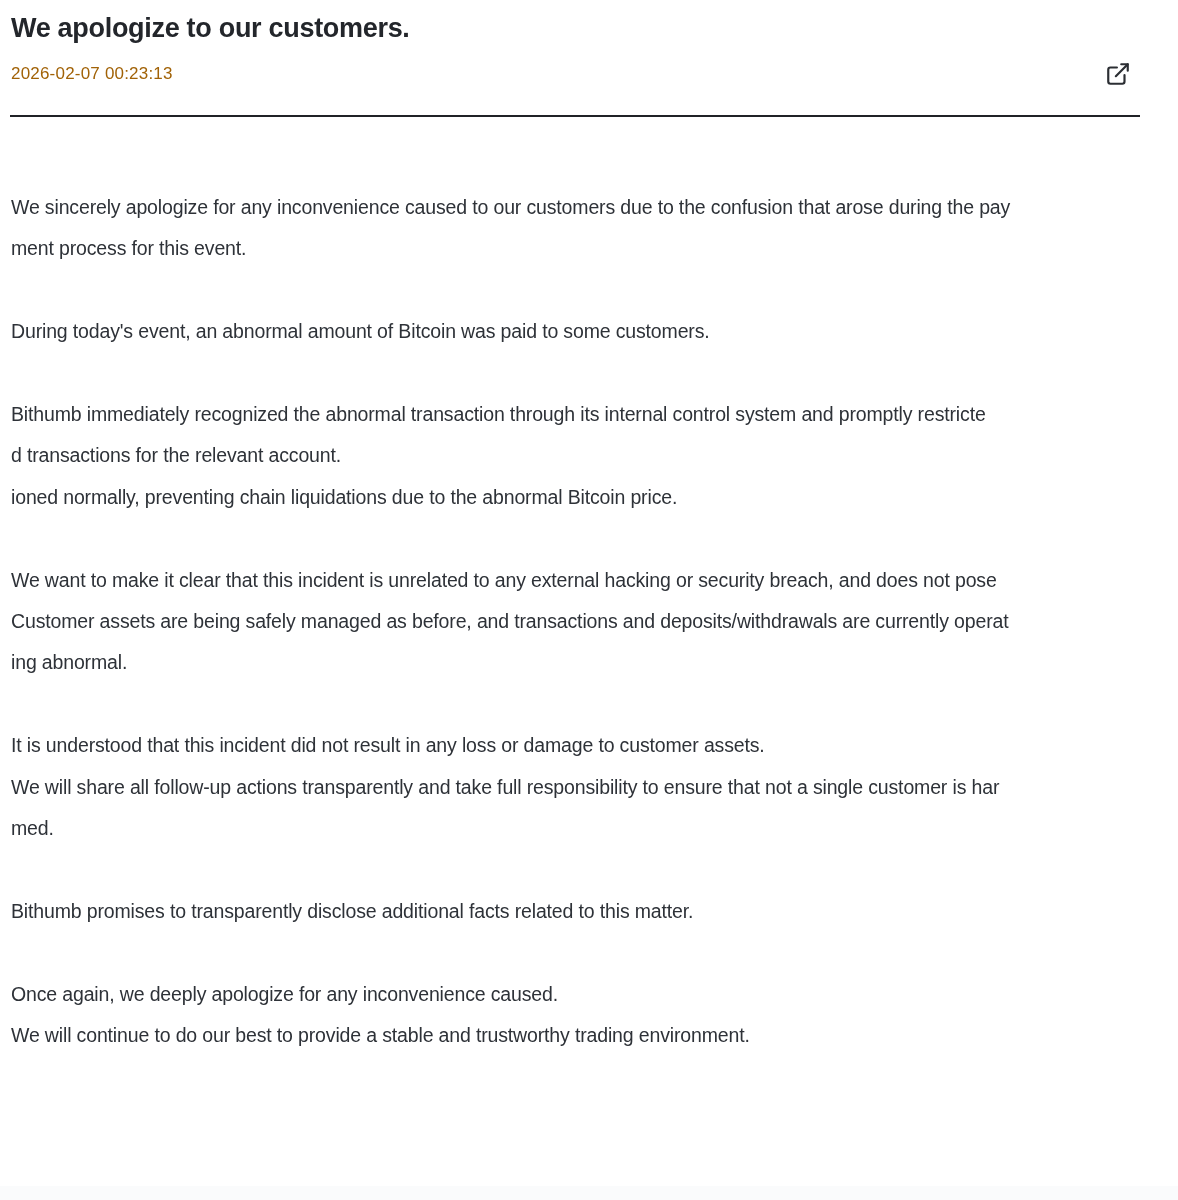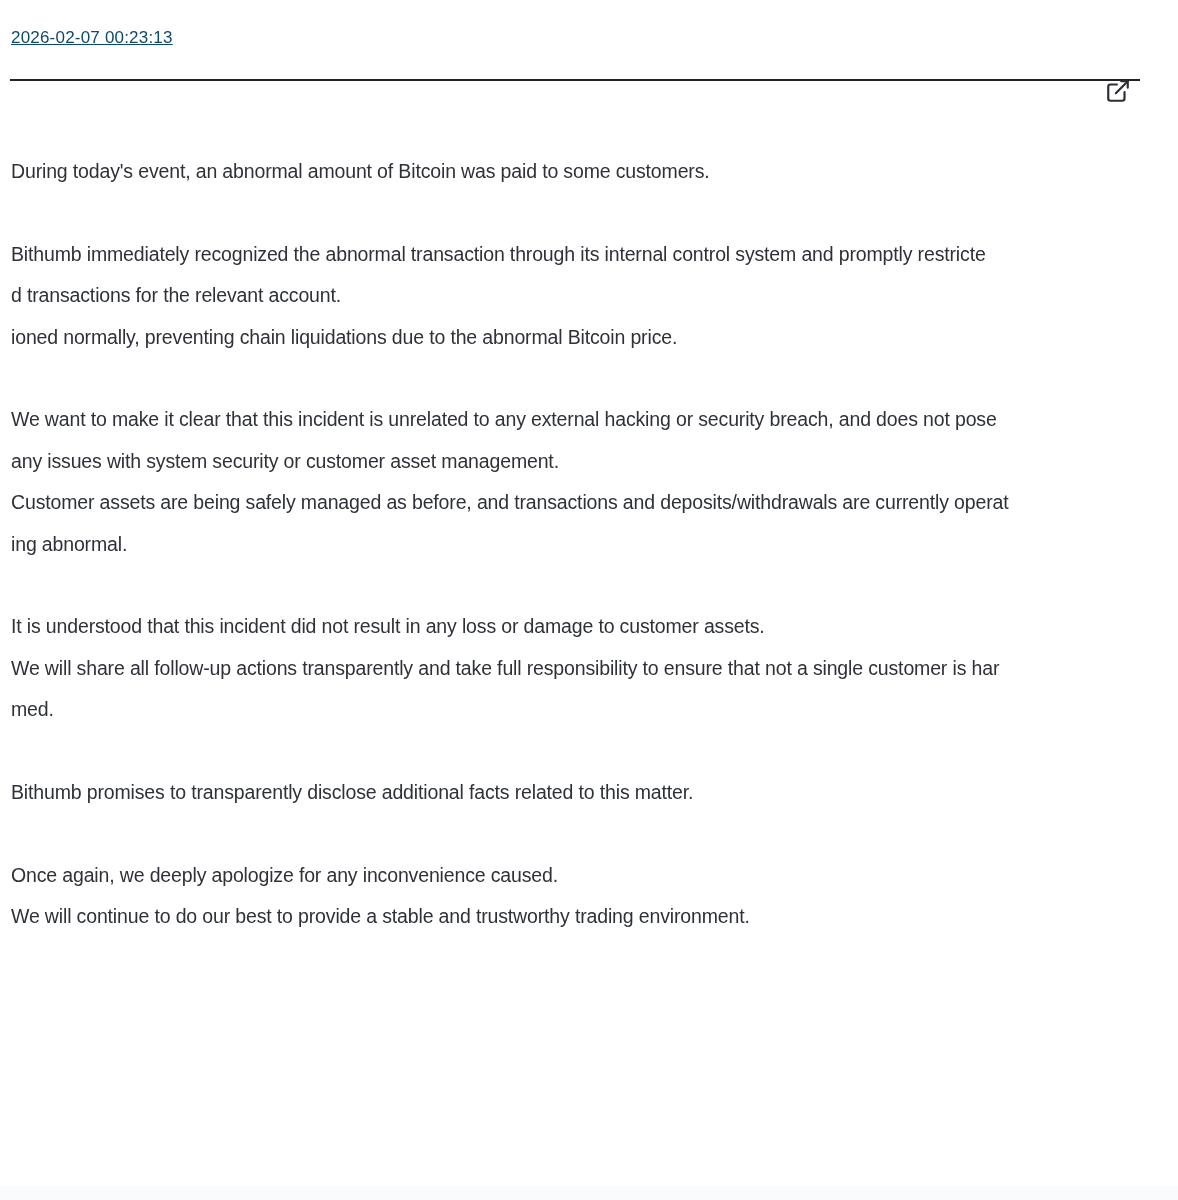--- a/index.html
+++ b/index.html
@@ -20,22 +20,21 @@
     line-height: 36px;
     font-weight: 700;
     letter-spacing: -0.3px;
     color: #23262b;
   }
   .date {
     margin-top: 17px;
     font-size: 17px;
     line-height: 22px;
     letter-spacing: 0.2px;
-    color: #0c4a6e;
-    text-decoration: underline;
+    color: #a16207;
   }
   .ext-btn {
     position: absolute;
     top: 51px;
     right: 9px;
     width: 26px;
     height: 26px;
     padding: 0;
     border: none;
     background: transparent;
@@ -64,48 +63,52 @@
     height: 14px;
     background: #fafbfc;
   }
 </style>
 </head>
 <body>
 
 <div class="page">
 
   <div class="header">
+    <h1 class="title">We apologize to our customers.</h1>
     <div class="date">2026-02-07 00:23:13</div>
     <button class="ext-btn" aria-label="Open in new window">
       <svg width="26" height="26" viewBox="0 0 24 24" fill="none" stroke="#2b2e33" stroke-width="2" stroke-linecap="round" stroke-linejoin="round">
         <path d="M18 13v6a2 2 0 0 1-2 2H5a2 2 0 0 1-2-2V8a2 2 0 0 1 2-2h6"></path>
         <polyline points="15 3 21 3 21 9"></polyline>
         <line x1="10" y1="14" x2="21" y2="3"></line>
       </svg>
     </button>
   </div>
 
   <hr class="divider">
 
   <div class="body">
 
+    <div class="para">
+      <p class="line">We sincerely apologize for any inconvenience caused to our customers due to the confusion that arose during the pay</p>
+      <p class="line">ment process for this event.</p>
+    </div>
 
     <div class="para">
       <p class="line">During today's event, an abnormal amount of Bitcoin was paid to some customers.</p>
     </div>
 
     <div class="para">
       <p class="line">Bithumb immediately recognized the abnormal transaction through its internal control system and promptly restricte</p>
       <p class="line">d transactions for the relevant account.</p>
       <p class="line">ioned normally, preventing chain liquidations due to the abnormal Bitcoin price.</p>
     </div>
 
     <div class="para">
       <p class="line">We want to make it clear that this incident is unrelated to any external hacking or security breach, and does not pose</p>
-      <p class="line">any issues with system security or customer asset management.</p>
       <p class="line">Customer assets are being safely managed as before, and transactions and deposits/withdrawals are currently operat</p>
       <p class="line">ing abnormal.</p>
     </div>
 
     <div class="para">
       <p class="line">It is understood that this incident did not result in any loss or damage to customer assets.</p>
       <p class="line">We will share all follow-up actions transparently and take full responsibility to ensure that not a single customer is har</p>
       <p class="line">med.</p>
     </div>
 

